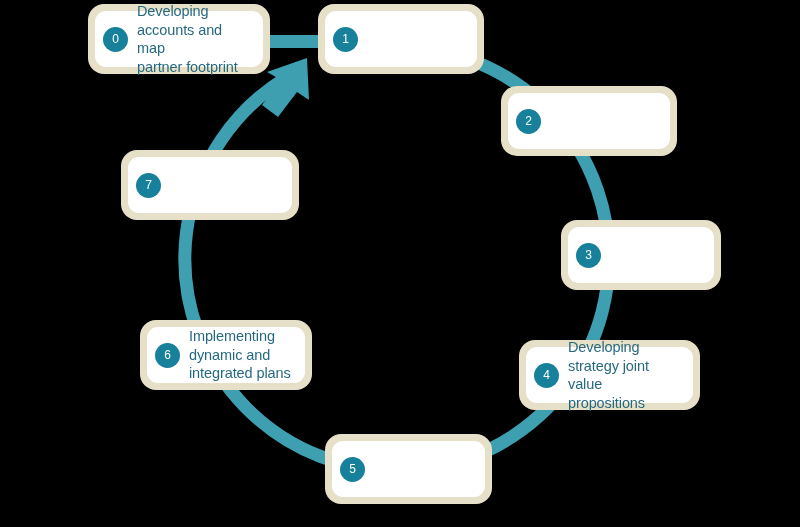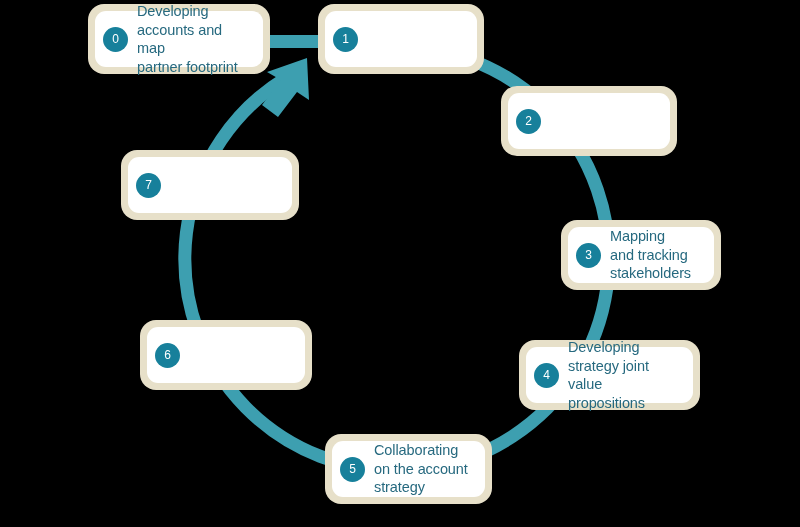--- a/index.html
+++ b/index.html
@@ -92,47 +92,44 @@
 
   <div class="node" style="left:501px; top:86px; width:176px; height:70px;">
     <div class="node-inner">
       <div class="badge">2</div>
     </div>
   </div>
 
   <div class="node" style="left:561px; top:220px; width:160px; height:70px;">
     <div class="node-inner">
       <div class="badge">3</div>
-      <div class="node-label">Mapping
-and tracking
-stakeholders</div>
     </div>
   </div>
 
   <div class="node" style="left:519px; top:340px; width:181px; height:70px;">
     <div class="node-inner">
       <div class="badge">4</div>
       <div class="node-label">Developing
 strategy joint
 value propositions</div>
     </div>
   </div>
 
   <div class="node" style="left:325px; top:434px; width:167px; height:70px;">
     <div class="node-inner">
       <div class="badge">5</div>
-      <div class="node-label">Collaborating
-on the account
-strategy</div>
     </div>
   </div>
 
   <div class="node" style="left:140px; top:320px; width:172px; height:70px;">
     <div class="node-inner">
       <div class="badge">6</div>
+      <div class="node-label">Implementing
+dynamic and
+integrated plans</div>
     </div>
   </div>
 
   <div class="node" style="left:121px; top:150px; width:178px; height:70px;">
     <div class="node-inner">
       <div class="badge">7</div>
     </div>
   </div>
 
 </div>

